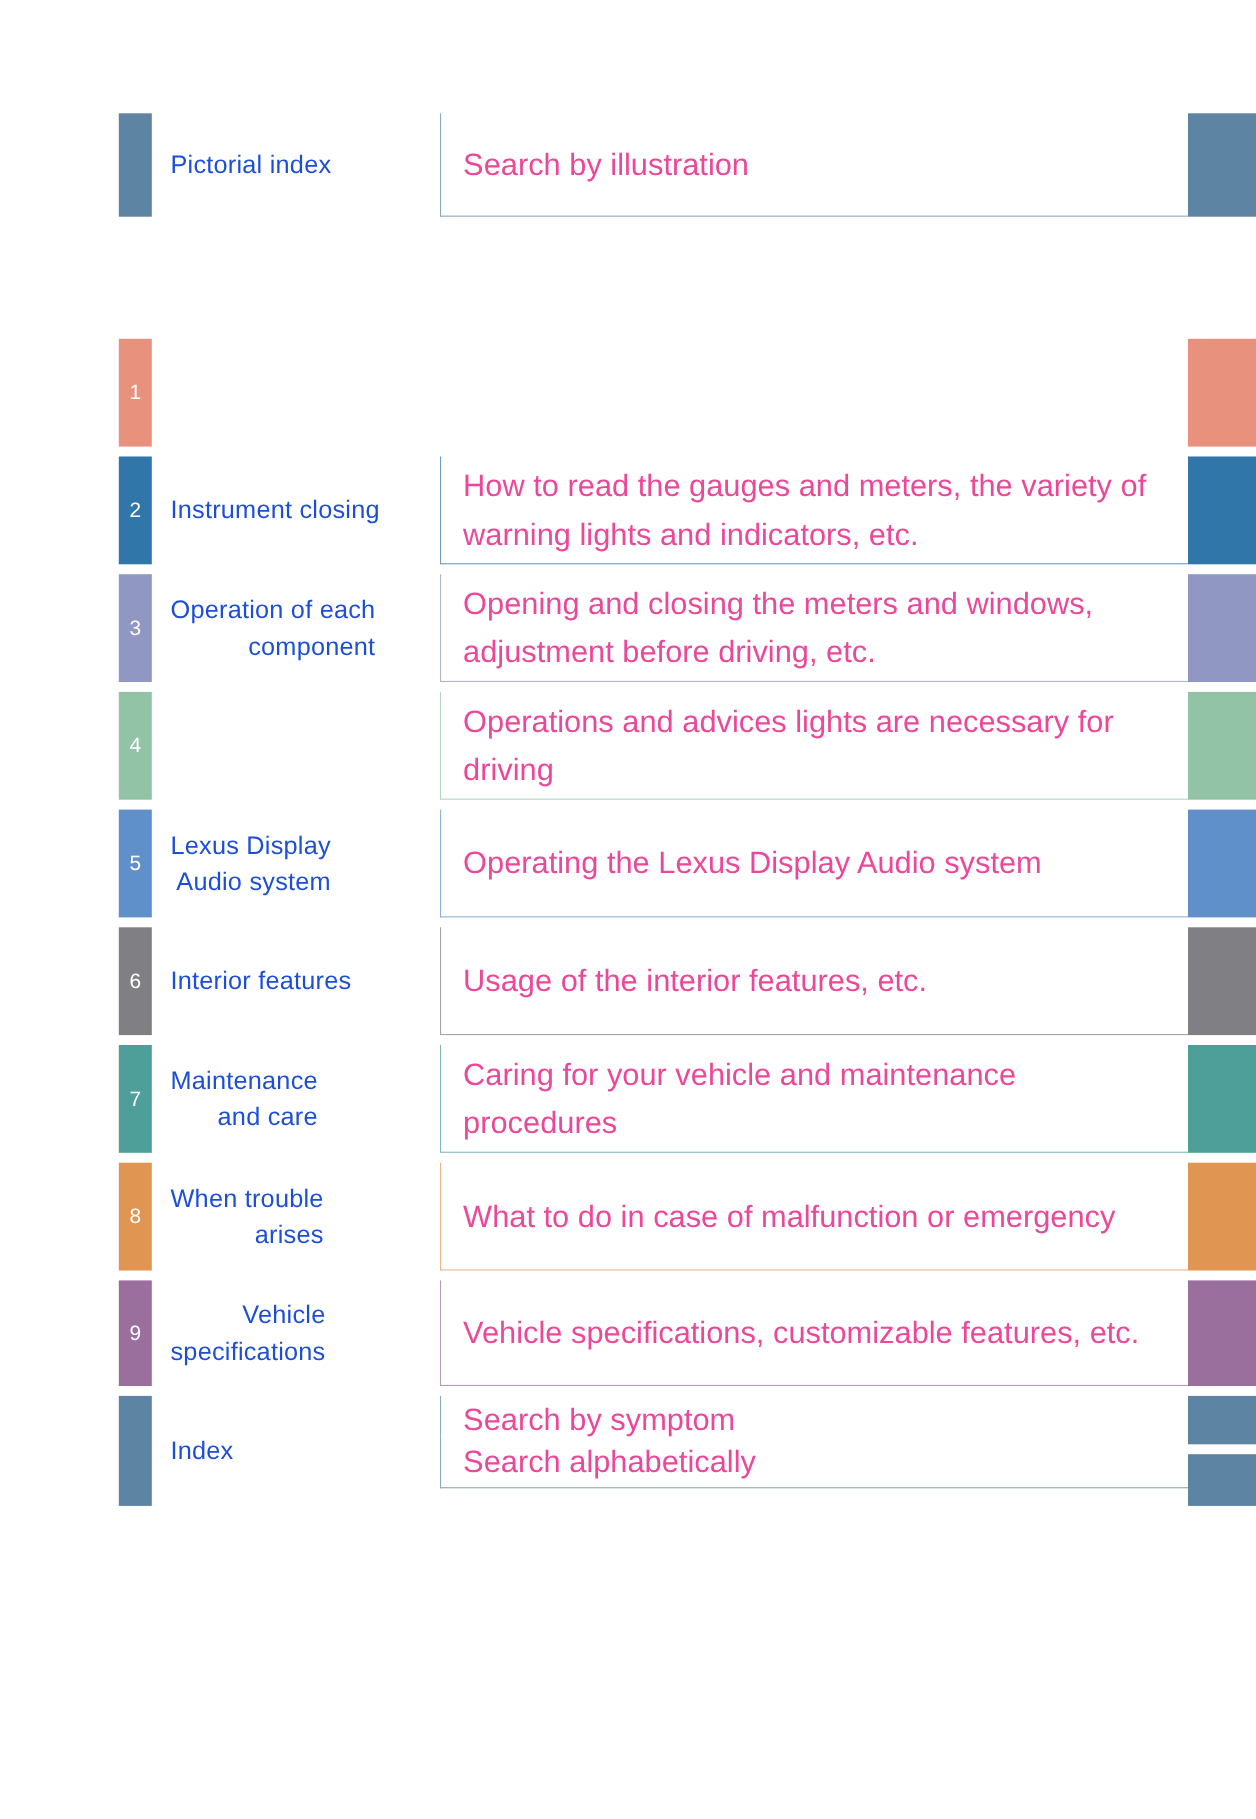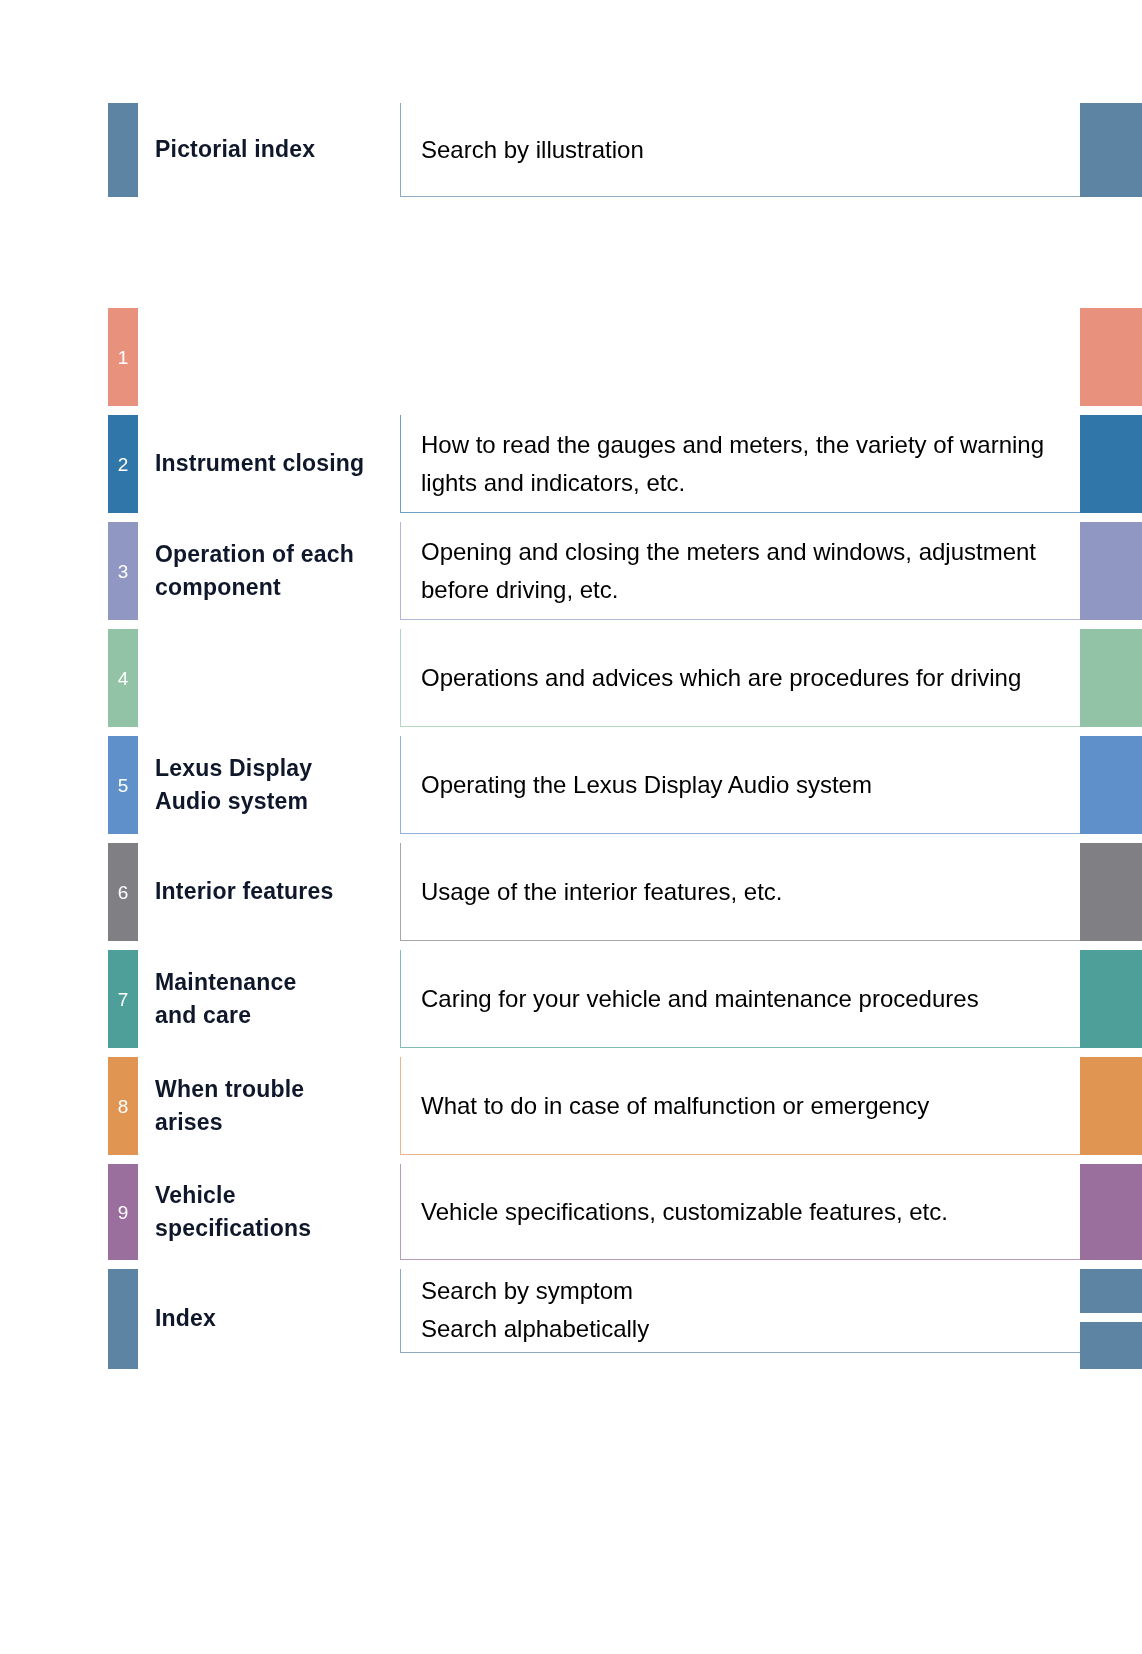--- a/index.html
+++ b/index.html
@@ -35,45 +35,46 @@
   }
   .title{
     position:absolute;
     left:155px;
     top:0;
     bottom:0;
     width:245px;
     display:flex;
     align-items:center;
     font-size:23px;
-    font-weight:700;
-    color:#0f172a;
+    font-weight:400;
+    color:#1d4ed8;
     line-height:1.45;
     white-space:pre;
     letter-spacing:0.2px;
+    text-align:right;
   }
   .box{
     position:absolute;
     left:400px;
     top:0;
     bottom:0;
     width:680px;
     background:#ffffff;
     border-left:1.5px solid var(--b);
     border-bottom:1.5px solid var(--b);
     box-sizing:border-box;
     display:flex;
     align-items:center;
   }
   .desc{
     padding-left:20px;
     padding-right:30px;
-    font-size:24px;
+    font-size:28px;
     font-weight:400;
-    color:#000000;
+    color:#ec4899;
     line-height:1.55;
   }
   .block{
     position:absolute;
     left:1080px;
     top:0;
     bottom:0;
     width:62px;
     background:var(--c);
   }
@@ -126,21 +127,21 @@
       <span class="desc">Opening and closing the meters and windows, adjustment before driving, etc.</span>
     </div>
     <div class="block"></div>
   </div>
 
   <div class="row" style="top: 629px; height: 98px; --c: #92c3a6; --b: #b3d5c1;">
     <div class="tab">
       <span class="num">4</span>
     </div>
     <div class="box">
-      <span class="desc">Operations and advices which are procedures for driving</span>
+      <span class="desc">Operations and advices lights are necessary for driving</span>
     </div>
     <div class="block"></div>
   </div>
 
   <div class="row" style="top: 736px; height: 98px; --c: #6090ca; --b: #90b1da;">
     <div class="tab">
       <span class="num">5</span>
     </div>
     <div class="title">Lexus Display
 Audio system</div>

